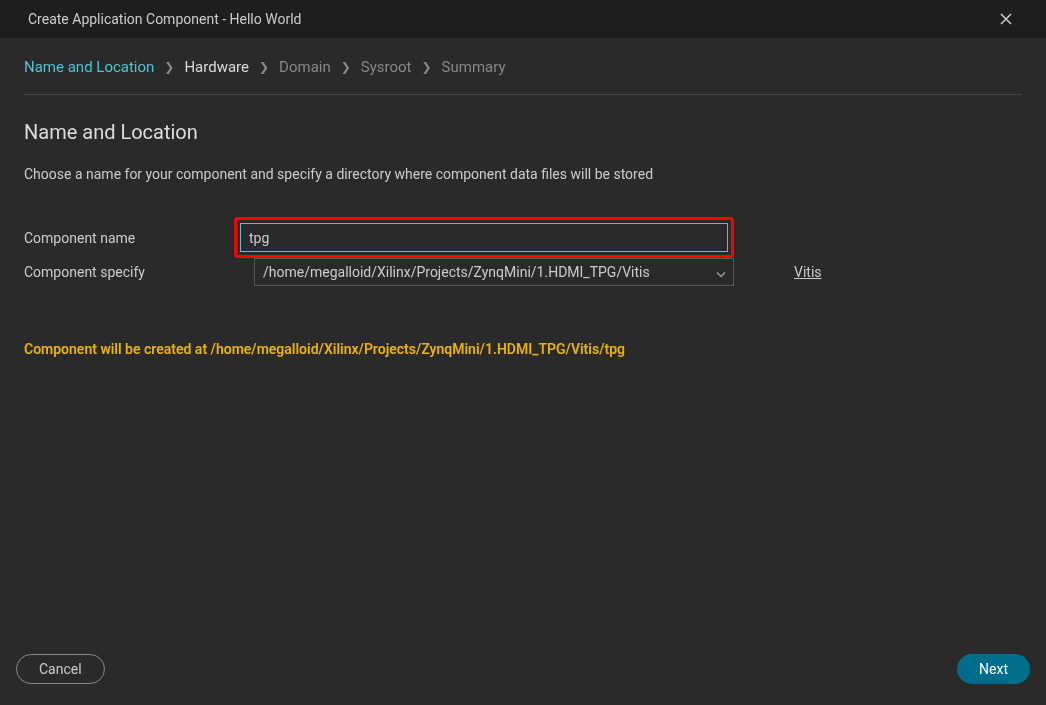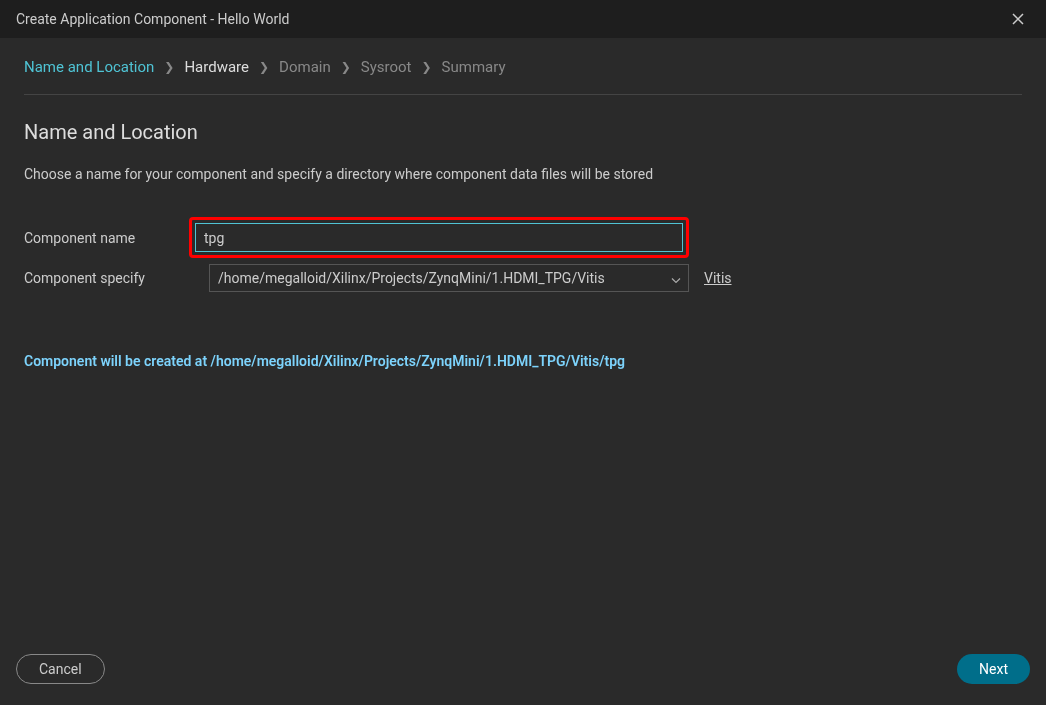--- a/index.html
+++ b/index.html
@@ -16,21 +16,21 @@
       display: flex;
       flex-direction: column;
       overflow: hidden;
     }
     .titlebar {
       height: 38px;
       background: #1e1e1e;
       display: flex;
       align-items: center;
       justify-content: space-between;
-      padding: 0 16px;
+      padding: 0 28px;
     }
     .titlebar-title {
       font-size: 14px;
       color: #ccc;
     }
     .close-btn {
       width: 24px;
       height: 24px;
       display: flex;
       align-items: center;
@@ -77,21 +77,22 @@
       font-size: 14px;
       color: #ccc;
       margin-top: 22px;
     }
     .form-area {
       margin-top: 35px;
     }
     .form-row {
       display: flex;
       align-items: center;
-      margin-bottom: 6px;
+      margin-bottom: 0;
+      gap: 45px;
     }
     .form-label {
       width: 165px;
       font-size: 14px;
       color: #ccc;
     }
     .name-input-wrapper {
       width: 500px;
       padding: 3px;
       border: 3px solid #ff0000;
@@ -135,21 +136,21 @@
     .browse-link {
       margin-left: 15px;
       color: #ccc;
       text-decoration: underline;
       font-size: 14px;
       cursor: pointer;
     }
     .created-at {
       margin-top: 55px;
       font-size: 14px;
-      color: #7dd3fc;
+      color: #eab308;
     }
     .created-at-label {
       font-weight: 600;
     }
     .footer {
       height: 60px;
       display: flex;
       align-items: center;
       justify-content: space-between;
       padding: 0 16px 12px 16px;

